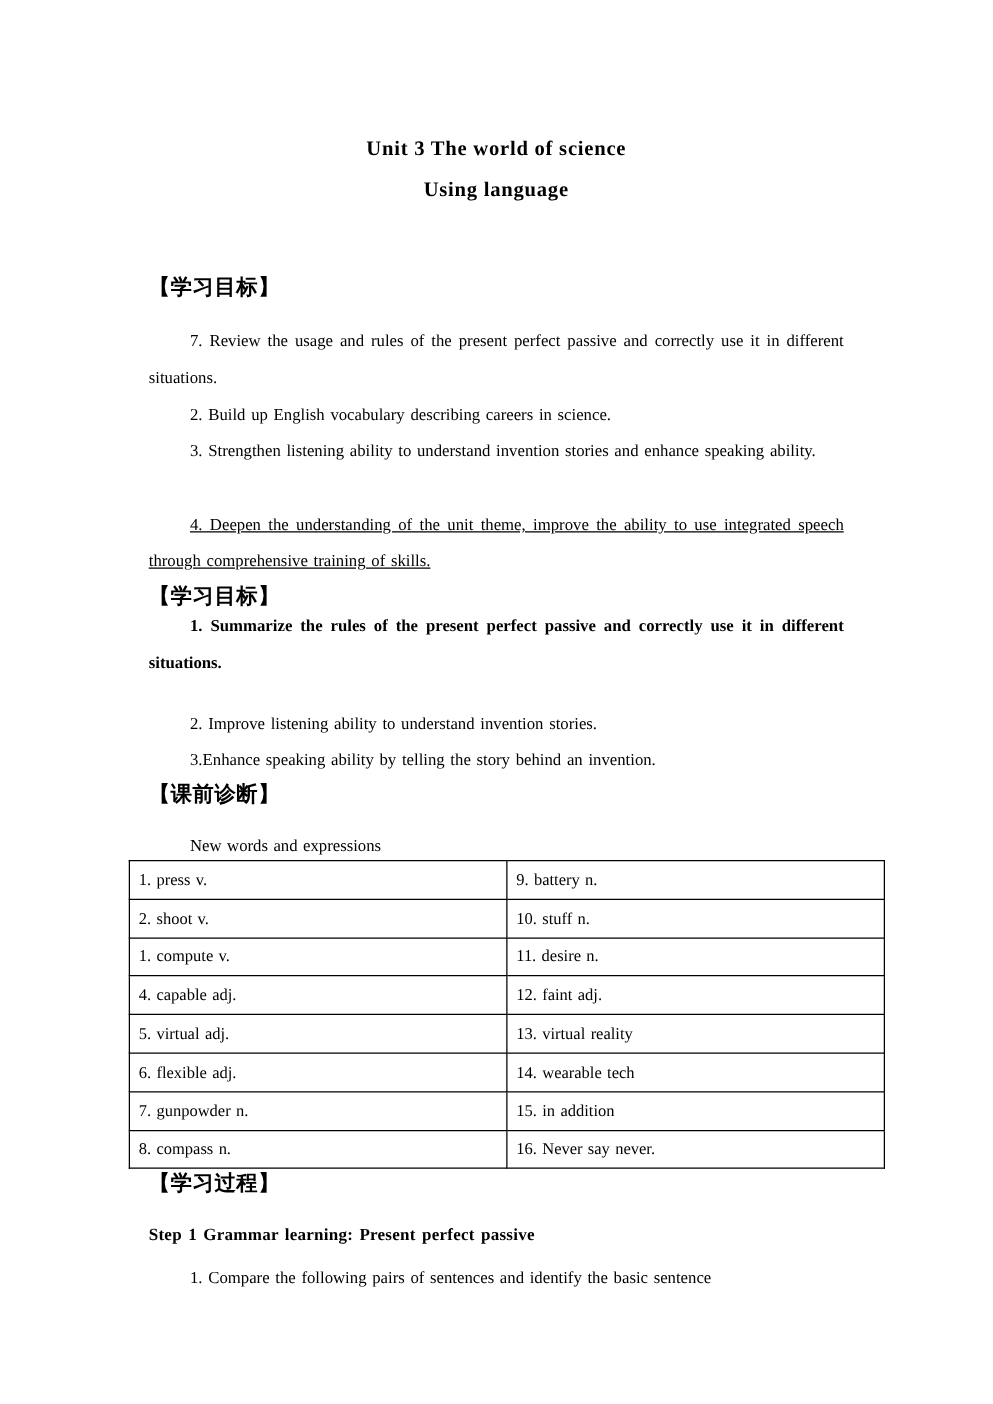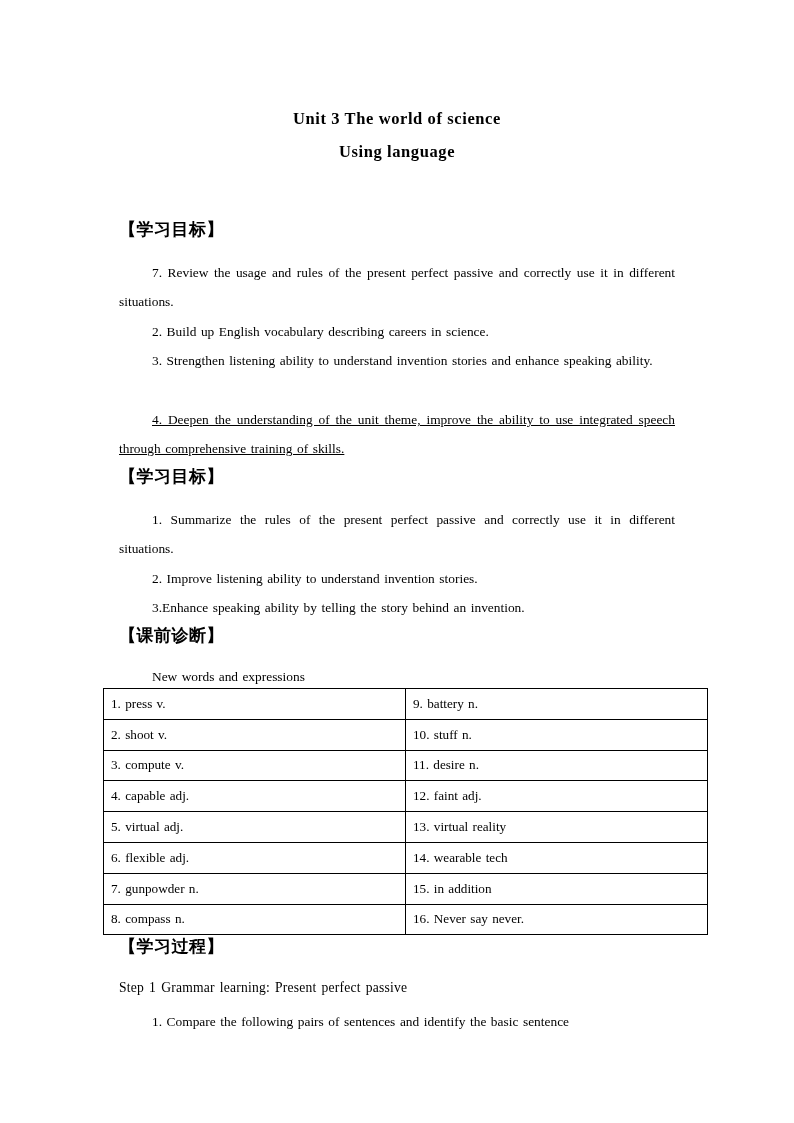--- a/index.html
+++ b/index.html
@@ -100,21 +100,21 @@
   }
   .vocab-table td.col-l { width: 294px; }
   .vocab-table td.col-r { width: 294px; }
 
   
   .step-heading {
     position: absolute;
     left: 119px;
     top: 980px;
     font-size: 13.6px;
-    font-weight: normal;
+    font-weight: bold;
     letter-spacing: 0.2px;
     word-spacing: 1.5px;
     white-space: nowrap;
   }
 </style>
 </head>
 <body>
 
 <div class="page">
 
@@ -128,42 +128,42 @@
   <div class="para" style="top:258px;">7. Review the usage and rules of the present perfect passive and correctly use it in different  situations.</div>
 
   <div class="para nojust" style="top:317px;">2. Build up English  vocabulary  describing  careers in science.</div>
 
   <div class="para" style="top:346px;">3. Strengthen  listening  ability  to understand  invention  stories and enhance speaking ability.</div>
 
   <div class="para" style="top:405px;text-decoration:underline;">4. Deepen the understanding  of the unit theme, improve the ability to use integrated speech through comprehensive training of skills.</div>
 
   <div class="section-heading" style="top:466px;">【学习目标】</div>
 
-  <div class="para" style="top:505px;">1. Summarize  the rules of the present perfect passive and correctly use it in different  situations.</div>
+  <div class="para" style="top:486px;font-weight:bold;">1. Summarize  the rules of the present perfect passive and correctly use it in different  situations.</div>
 
   <div class="para nojust" style="top:564px;">2. Improve listening  ability  to understand  invention  stories.</div>
 
   <div class="para nojust" style="top:593px;">3.Enhance speaking ability by telling the story behind an invention.</div>
 
   <div class="section-heading" style="top:625px;">【课前诊断】</div>
 
   <div class="table-caption">New words and expressions</div>
 
   <table class="vocab-table">
     <tbody>
       <tr>
         <td class="col-l">1. press    v.</td>
         <td class="col-r">9. battery    n.</td>
       </tr>
       <tr>
         <td class="col-l">2. shoot    v.</td>
         <td class="col-r">10. stuff     n.</td>
       </tr>
       <tr>
-        <td class="col-l">3. compute     v.</td>
+        <td class="col-l">1. compute     v.</td>
         <td class="col-r">11. desire   n.</td>
       </tr>
       <tr>
         <td class="col-l">4. capable    adj.</td>
         <td class="col-r">12. faint    adj.</td>
       </tr>
       <tr>
         <td class="col-l">5. virtual     adj.</td>
         <td class="col-r">13. virtual  reality</td>
       </tr>

